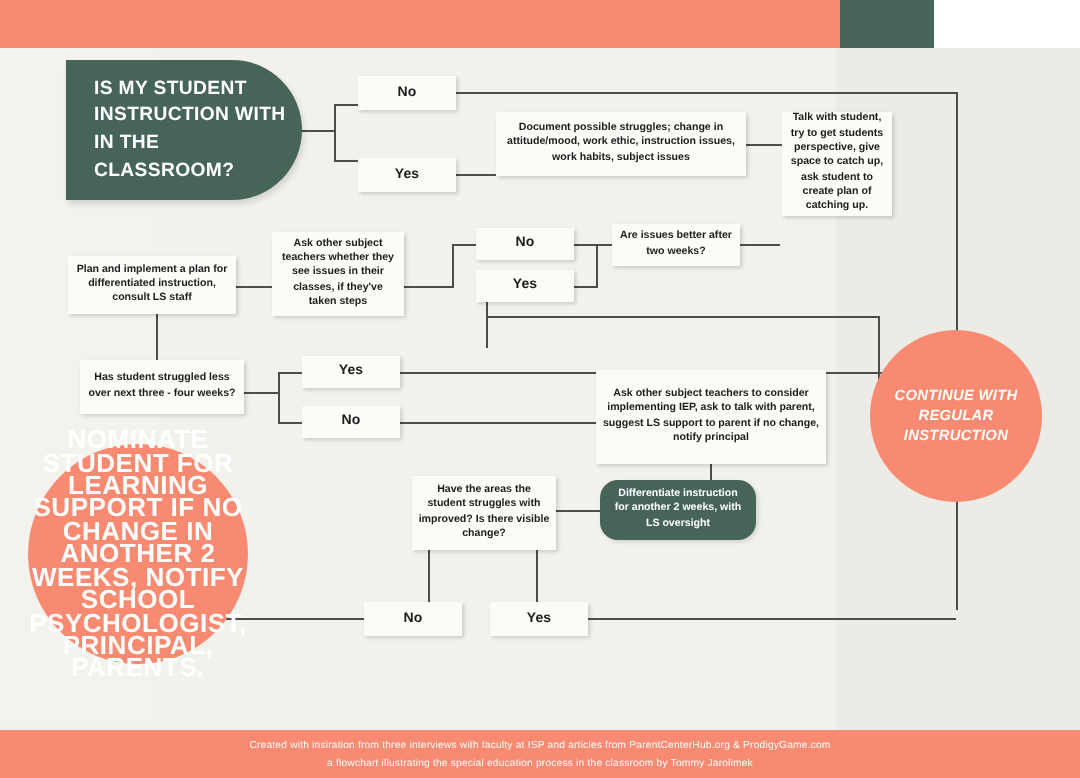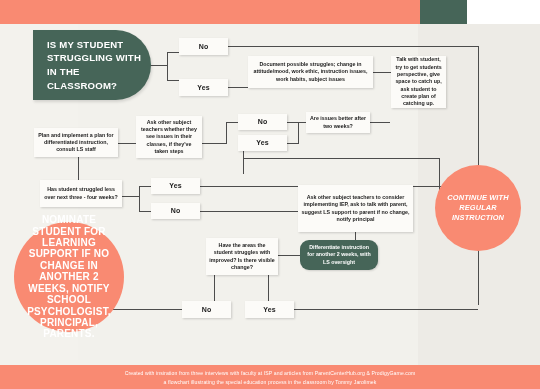--- a/index.html
+++ b/index.html
@@ -84,21 +84,21 @@
     position:absolute;
     border-radius:50%;
     background:#f98a72;
     color:#ffffff;
     display:flex; align-items:center; justify-content:center;
     text-align:center;
     font-weight:bold;
     letter-spacing:.02em;
   }
   .circle.continue { font-size:7.4px; line-height:10px; }
-  .circle.nominate { font-size:10px; line-height:11.4px; }
+  .circle.nominate { font-size:13px; line-height:11.4px; }
 </style>
 </head>
 <body>
 
 <div id="canvas">
 
   <div class="bg-base"></div>
   <div class="bg-col-a"></div>
   <div class="bg-col-b"></div>
   <div class="bg-col-c"></div>
@@ -151,21 +151,21 @@
 
   <div class="ln lh" style="left:278px; top:255px; width:22px;"></div>
 
   <div class="ln lv" style="left:214px; top:275px; height:27px;"></div>
   <div class="ln lv" style="left:268px; top:275px; height:27px;"></div>
 
   <div class="ln lh" style="left:96px; top:309px; width:86px;"></div>
 
   <div class="ln lh" style="left:294px; top:309px; width:184px;"></div>
 
-  <div class="title-box" style="left:33px; top:30px; width:118px; height:70px;">IS MY STUDENT STRUGGLING WITH IN THE CLASSROOM?</div>
+  <div class="title-box" style="left:33px; top:30px; width:118px; height:70px;">IS MY STUDENT INSTRUCTION WITH IN THE CLASSROOM?</div>
 
   <div class="node yn" style="left:179px; top:38px; width:49px; height:17px;">No</div>
   <div class="node yn" style="left:179px; top:79px; width:49px; height:17px;">Yes</div>
 
   <div class="node" style="left:248px; top:56px; width:125px; height:32px;">Document possible struggles; change in attitude/mood, work ethic, instruction issues, work habits, subject issues</div>
 
   <div class="node" style="left:391px; top:56px; width:55px; height:52px;">Talk with student, try to get students perspective, give space to catch up, ask student to create plan of catching up.</div>
 
   <div class="node yn" style="left:238px; top:114px; width:49px; height:16px;">No</div>
   <div class="node yn" style="left:238px; top:135px; width:49px; height:16px;">Yes</div>

